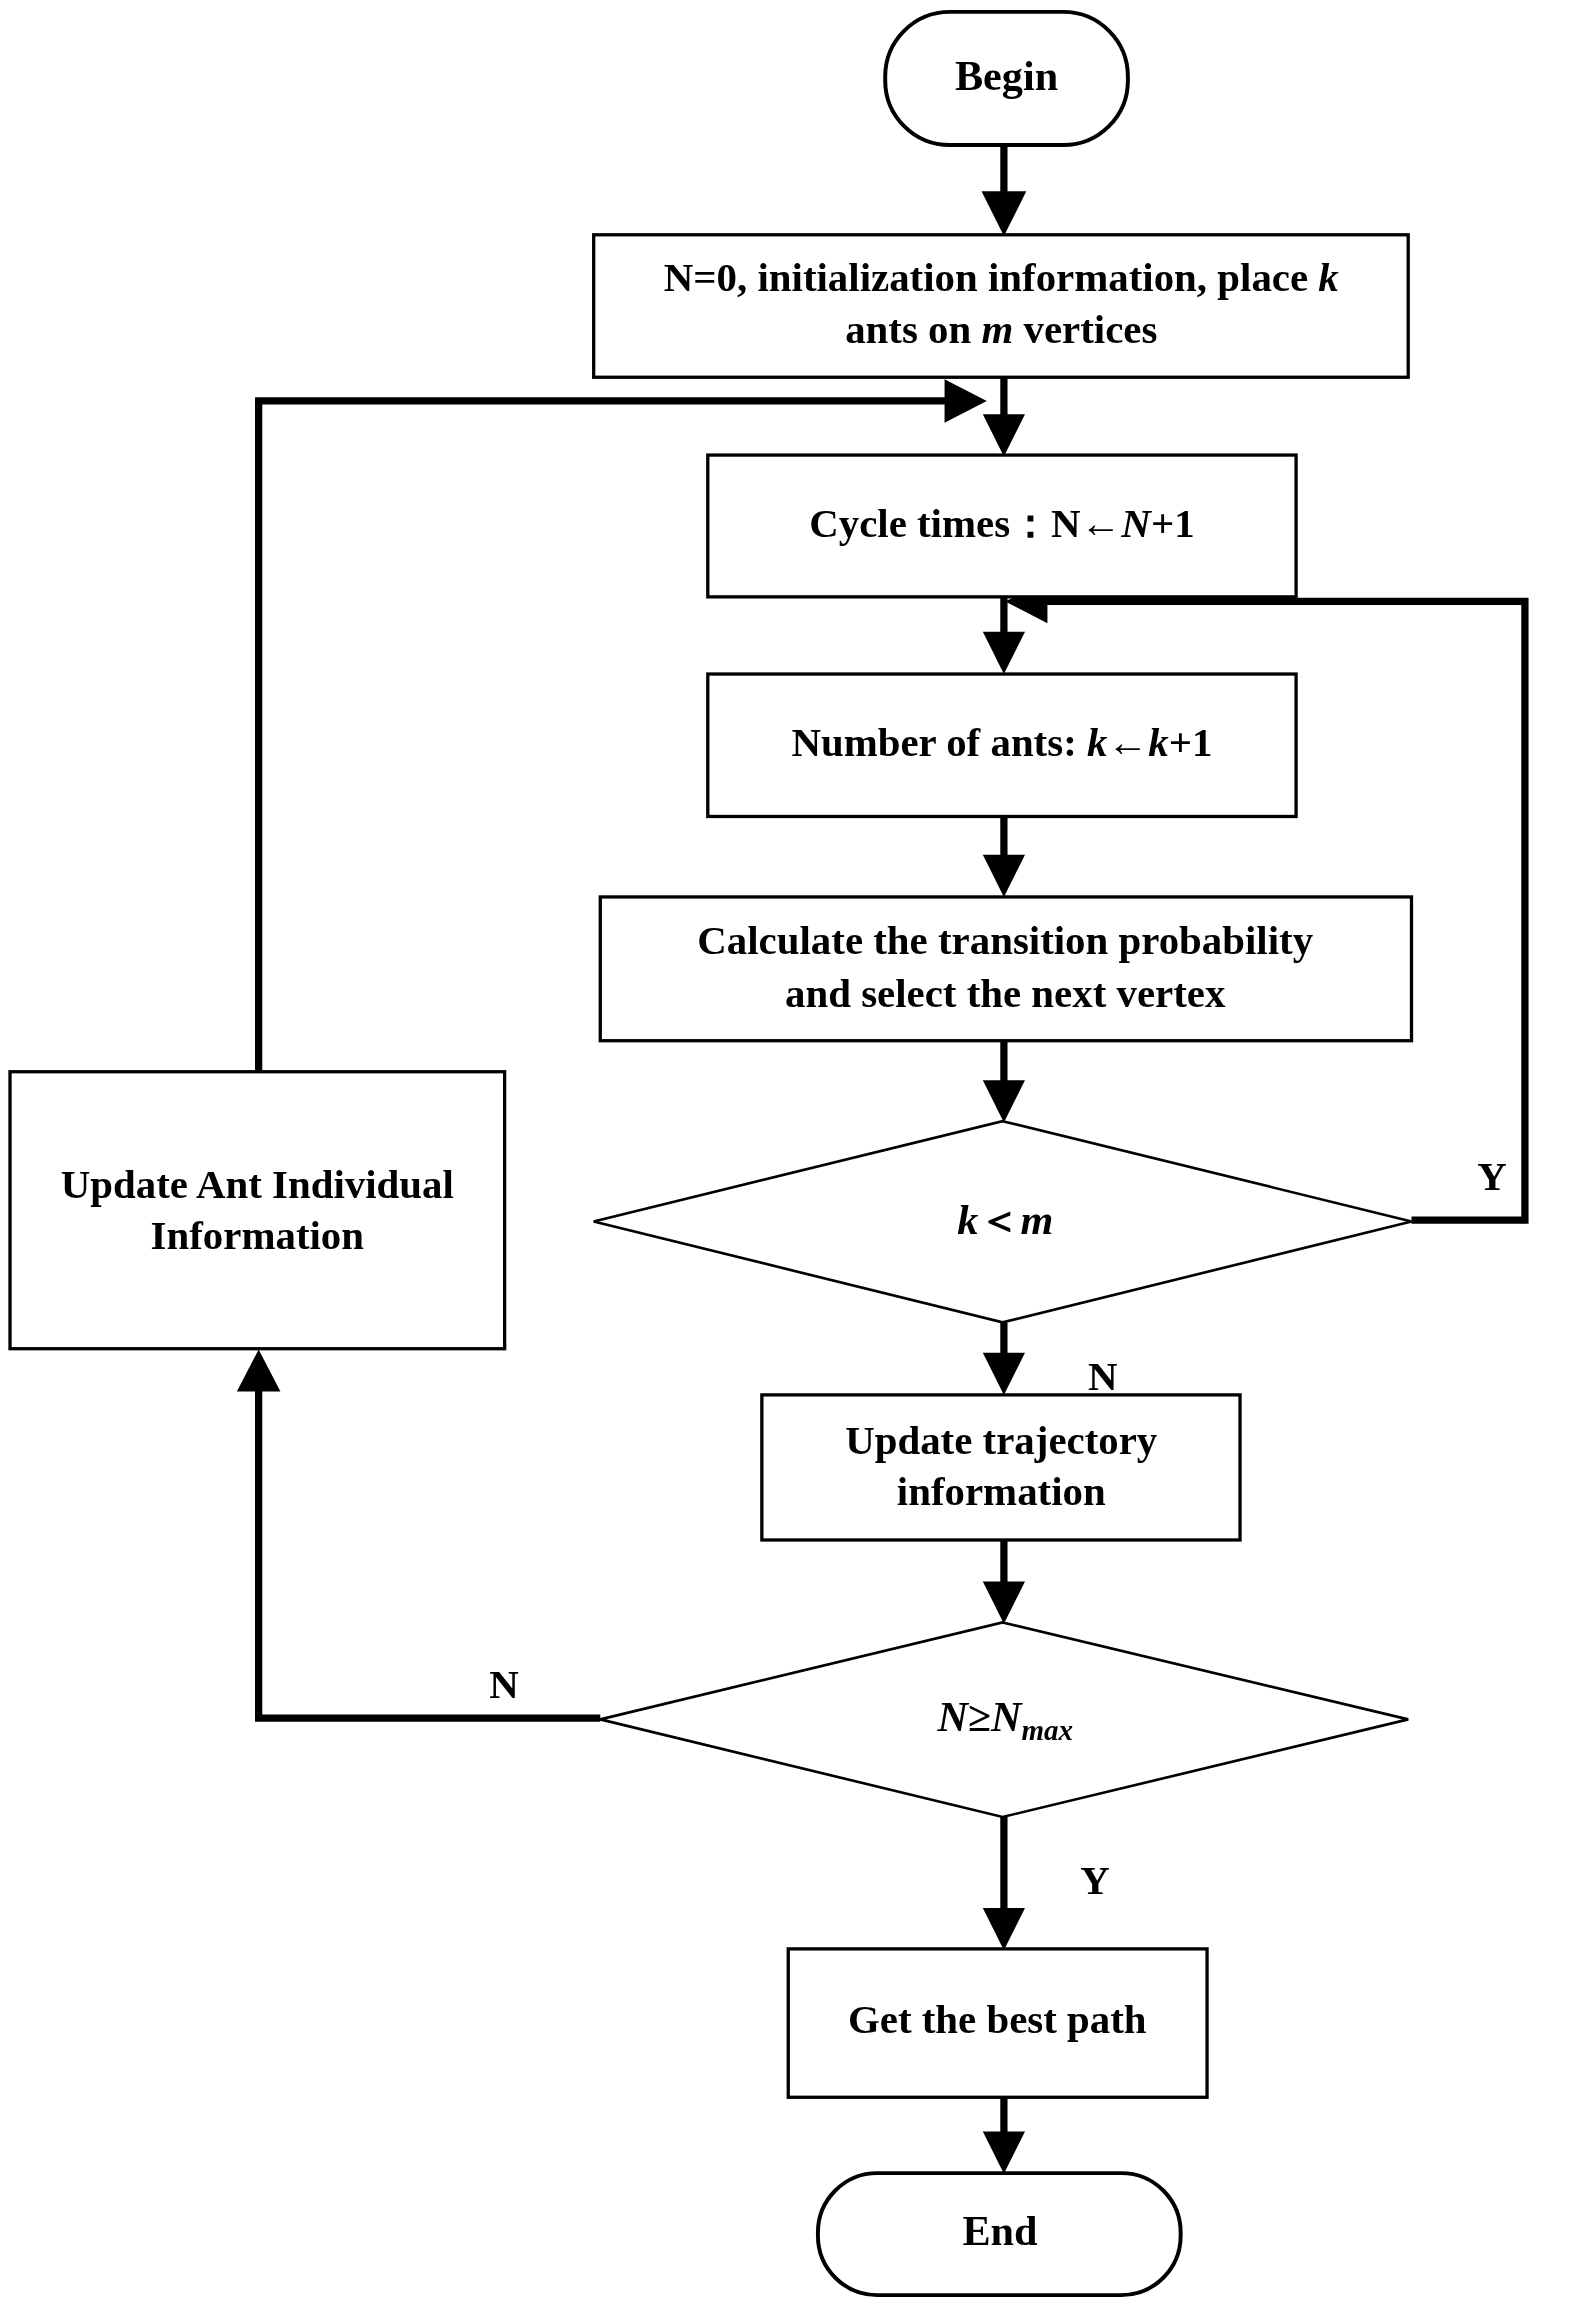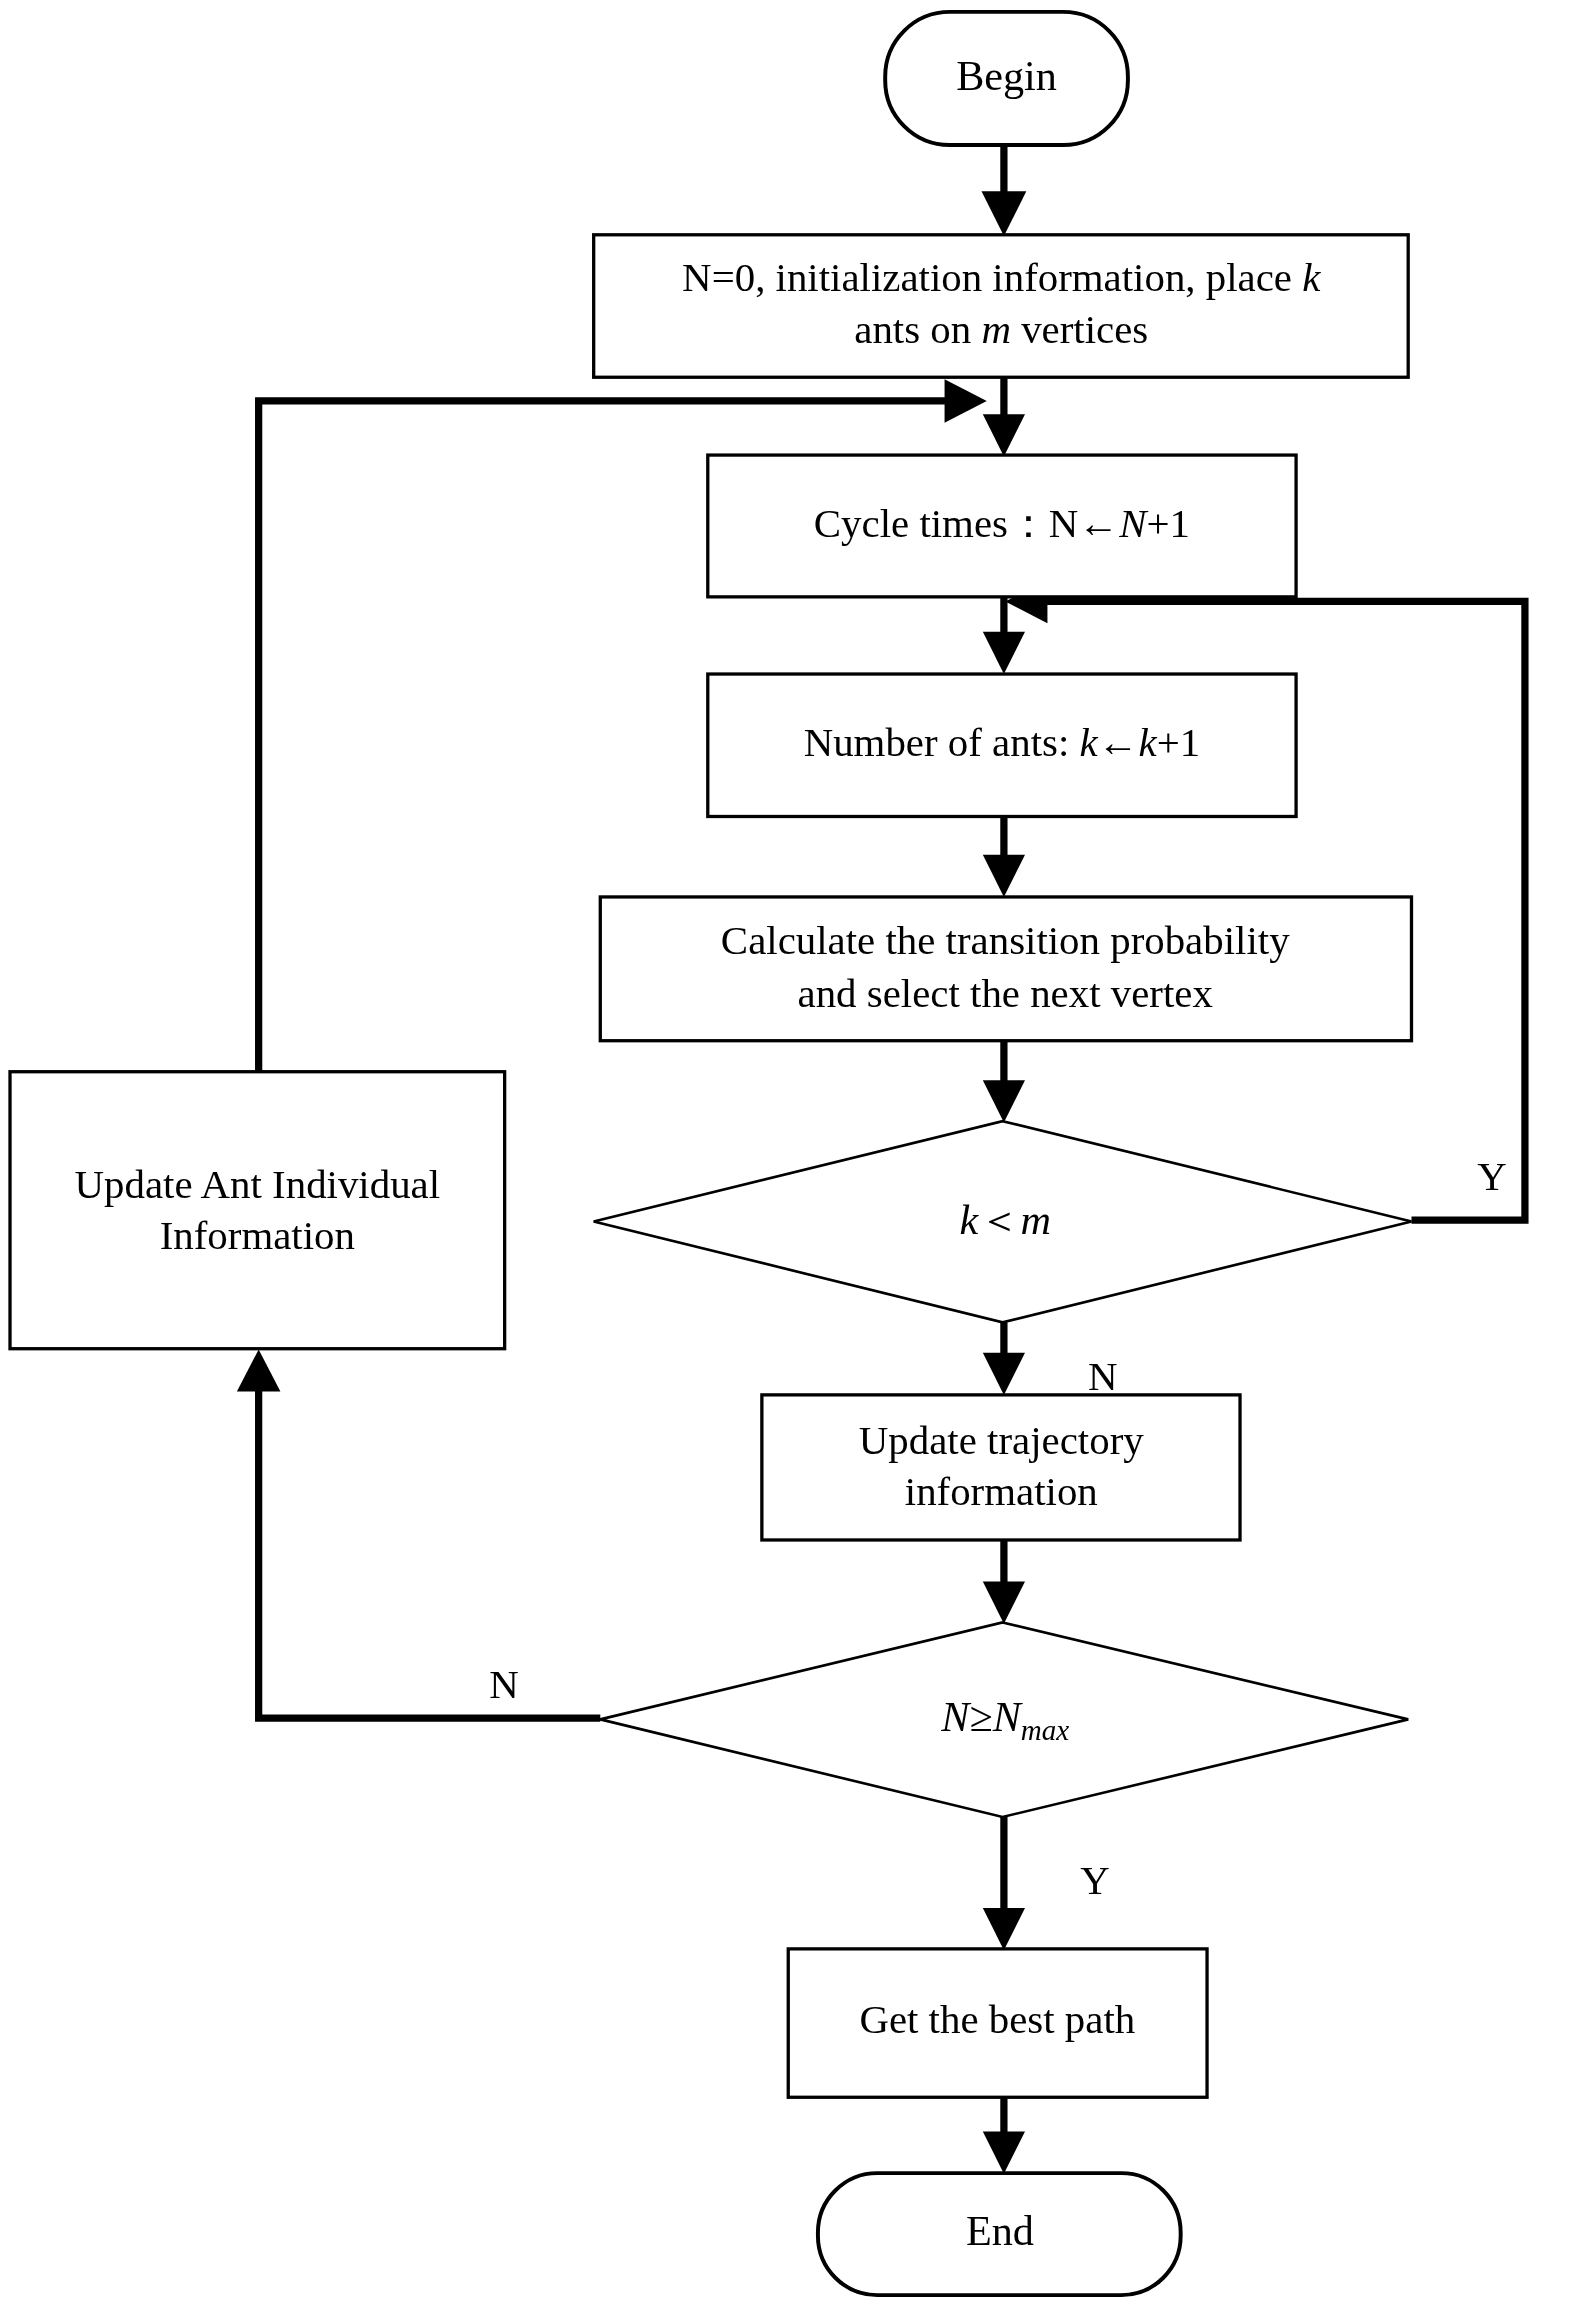--- a/index.html
+++ b/index.html
@@ -11,20 +11,21 @@
     width: 1591px;
     height: 2307px;
     overflow: hidden;
     font-family: "Liberation Serif", "DejaVu Serif", serif;
   }
   #flowchart-root {
     position: relative;
     width: 1591px;
     height: 1838px;
     background: #ffffff;
+    font-weight: bold;
   }
   svg#flow-svg {
     position: absolute;
     top: 0;
     left: 0;
     width: 1591px;
     height: 2307px;
     display: block;
   }
   .node-shape {

